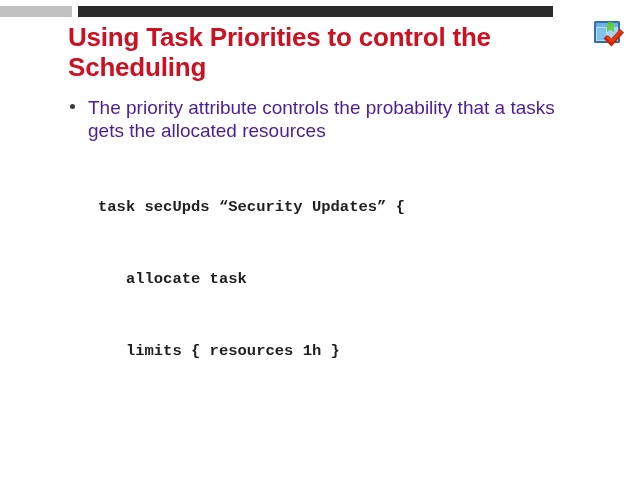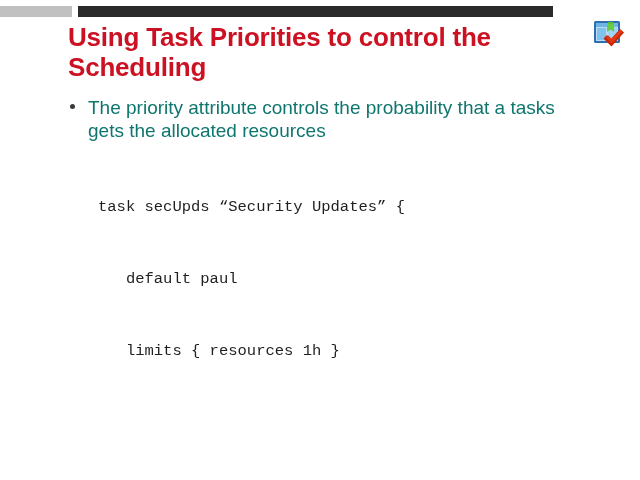--- a/index.html
+++ b/index.html
@@ -70,21 +70,21 @@
     left: 0;
     top: 96px;
     width: 640px;
   }
 
   .bullet {
     position: relative;
     margin: 0 0 2px 0;
     padding-left: 88px;
     padding-right: 60px;
-    color: #0f766e;
+    color: #4c1d95;
     font-size: 19px;
     line-height: 1.23;
   }
   .bullet .dot {
     position: absolute;
     left: 70px;
     top: 8px;
     width: 5px;
     height: 5px;
     border-radius: 50%;
@@ -96,20 +96,21 @@
     padding: 0;
     font-family: "Liberation Mono", "DejaVu Sans Mono", monospace;
     font-size: 15.5px;
     line-height: 24px;
     color: #1f1f1f;
     white-space: pre;
   }
   .code-line {
     padding-left: 98px;
     white-space: pre;
+    font-weight: bold;
   }
 
   
   .footer {
     position: absolute;
     left: 68px;
     top: 450px;
     color: #8a8a8a;
     font-size: 8.5px;
     letter-spacing: 0.1px;
@@ -143,21 +144,21 @@
   <div class="body">
 
     <div class="bullet">
       <span class="dot"></span>
       <span>The priority attribute controls the probability that a tasks gets the allocated resources</span>
     </div>
 
 
     <div class="code-block">
       <div class="code-line">task secUpds “Security Updates” {</div>
-      <div class="code-line">   default paul</div>
+      <div class="code-line">   allocate task</div>
       <div class="code-line">   limits { resources 1h }</div>
       
       
       
       
       
       
       
     </div>
 

